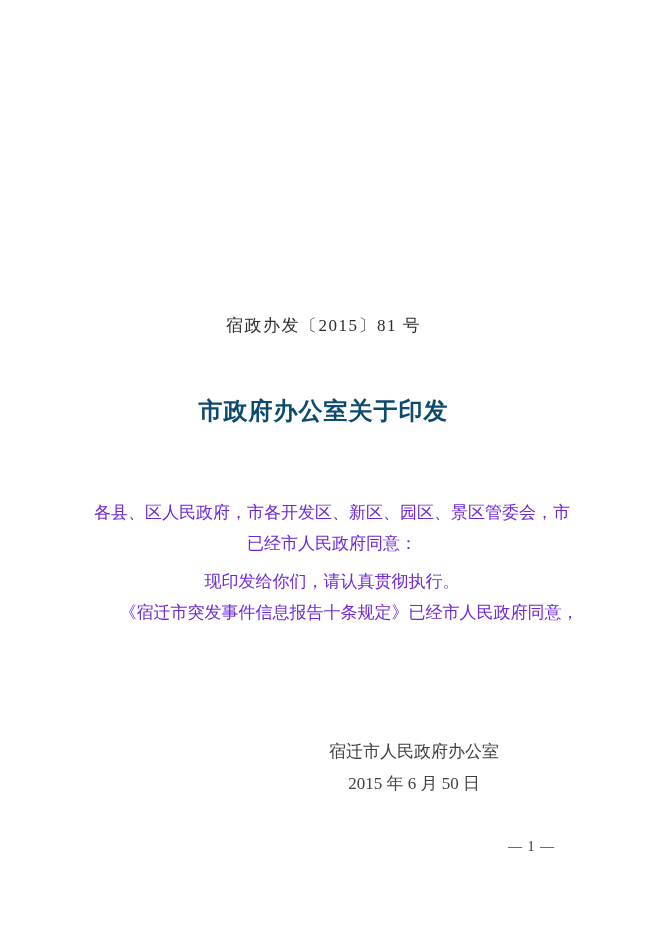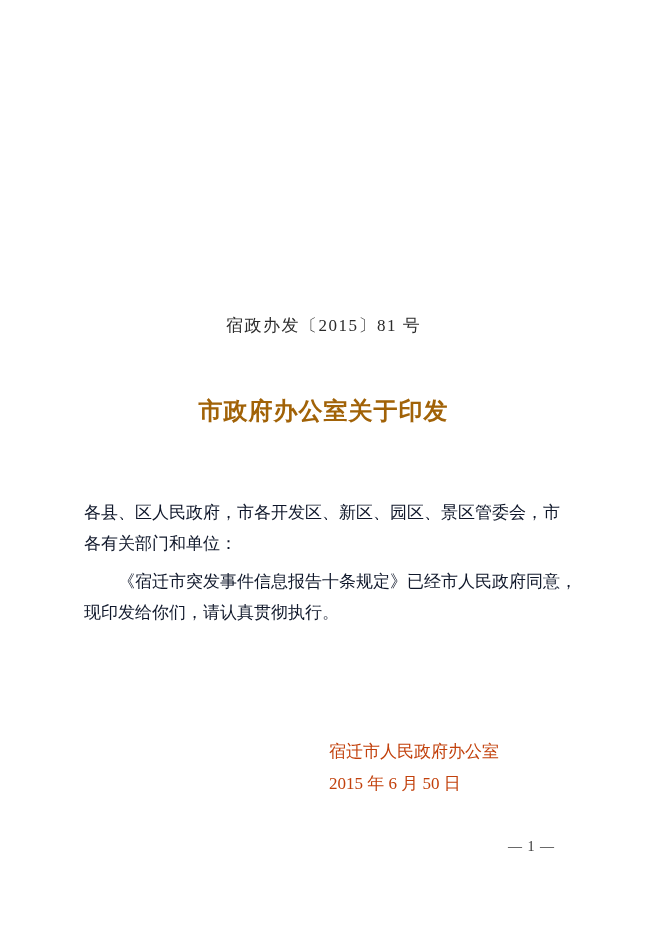--- a/index.html
+++ b/index.html
@@ -29,41 +29,43 @@
   .title-block {
     position: absolute;
     top: 394px;
     left: 0;
     right: 0;
     text-align: center;
     font-size: 24px;
     line-height: 35px;
     font-weight: 600;
     letter-spacing: 1px;
-    color: #a16207;
+    color: #0c4a6e;
   }
   .body-para {
     position: absolute;
     left: 84px;
     width: 496px;
     font-size: 17px;
     line-height: 31px;
-    color: #0f172a;
+    color: #6d28d9;
+    text-align: center;
   }
   .para-salutation { top: 497px; }
   .para-body { top: 566px; }
   .body-line { white-space: nowrap; }
   .indent { padding-left: 34px; }
   .signature-block {
     position: absolute;
     top: 736px;
     right: 148px;
+    text-align: center;
     font-size: 17px;
     line-height: 32px;
-    color: #c2410c;
+    color: #404040;
   }
   .page-number {
     position: absolute;
     top: 839px;
     left: 508px;
     font-size: 14px;
     letter-spacing: 1px;
     color: #333333;
   }
 </style>
@@ -73,26 +75,26 @@
 <div class="page">
 
   <div class="doc-number">宿政办发〔2015〕81 号</div>
 
   <div class="title-block">
     <div>市政府办公室关于印发</div>
   </div>
 
   <div class="body-para para-salutation">
     <div class="body-line">各县、区人民政府，市各开发区、新区、园区、景区管委会，市</div>
-    <div class="body-line">各有关部门和单位：</div>
+    <div class="body-line">已经市人民政府同意：</div>
   </div>
 
   <div class="body-para para-body">
+    <div class="body-line">现印发给你们，请认真贯彻执行。</div>
     <div class="body-line indent">《宿迁市突发事件信息报告十条规定》已经市人民政府同意，</div>
-    <div class="body-line">现印发给你们，请认真贯彻执行。</div>
   </div>
 
   <div class="signature-block">
     <div>宿迁市人民政府办公室</div>
     <div>2015 年 6 月 50 日</div>
   </div>
 
   <div class="page-number">— 1 —</div>
 
 </div>

